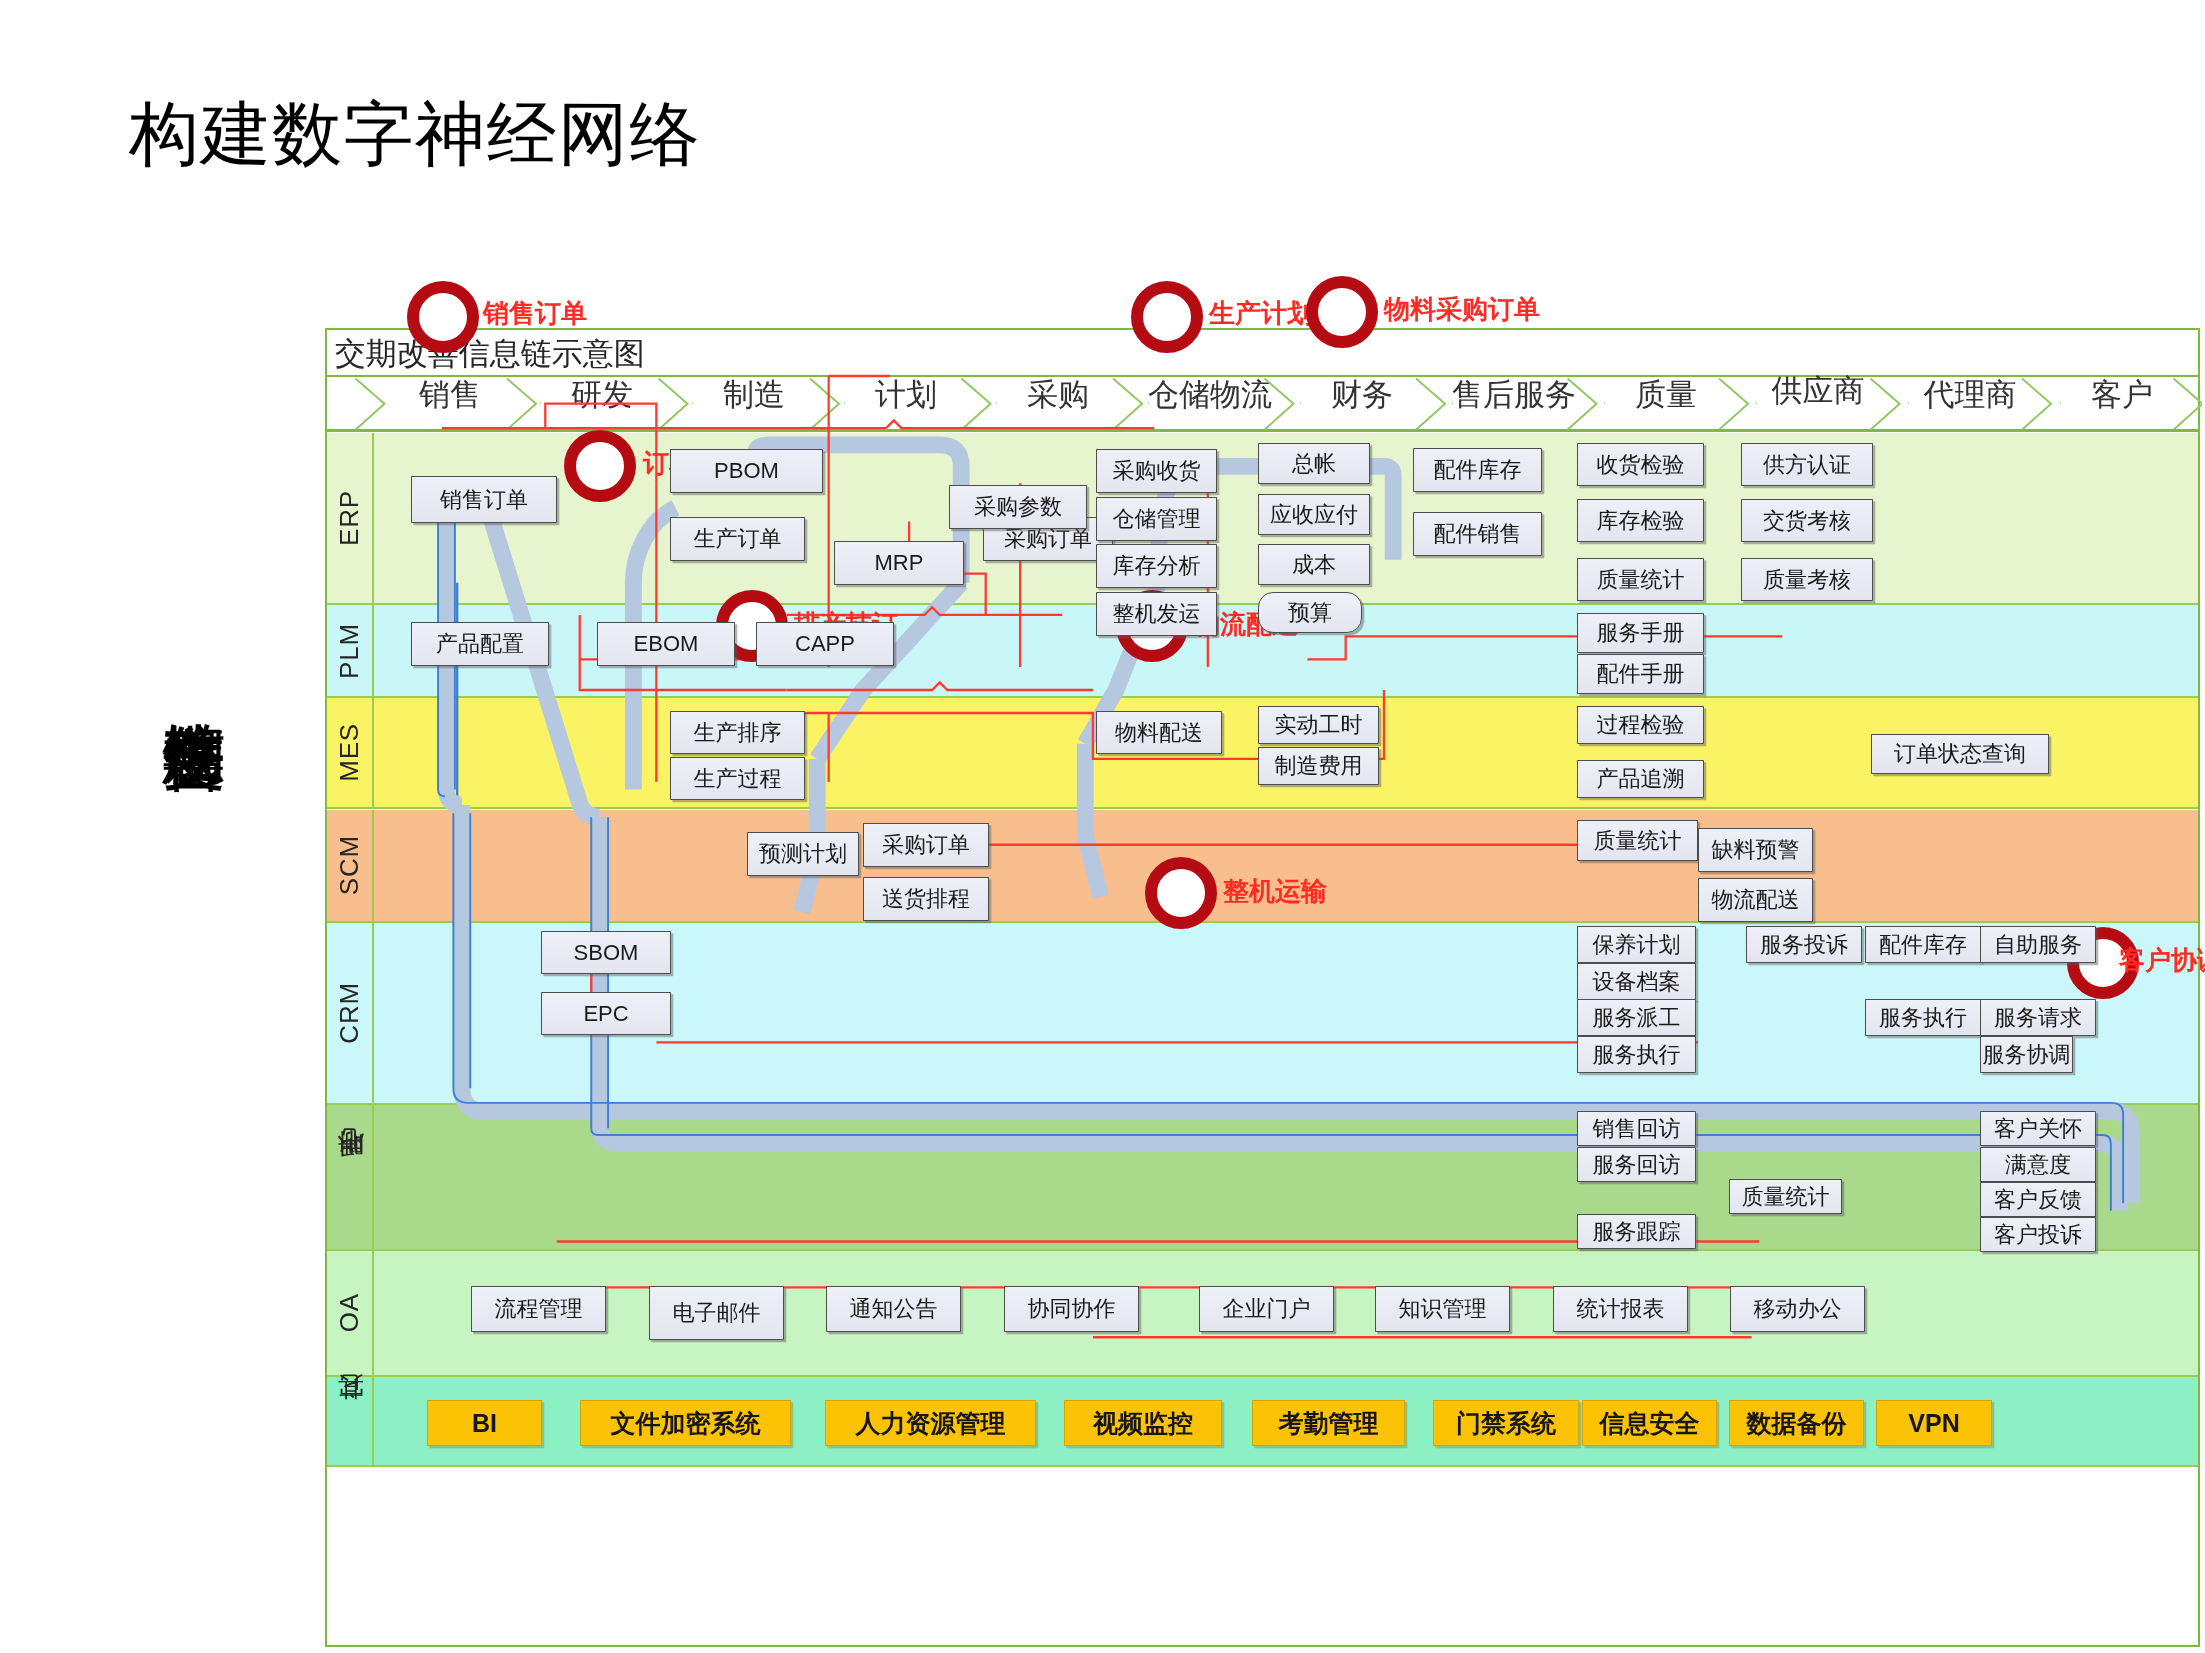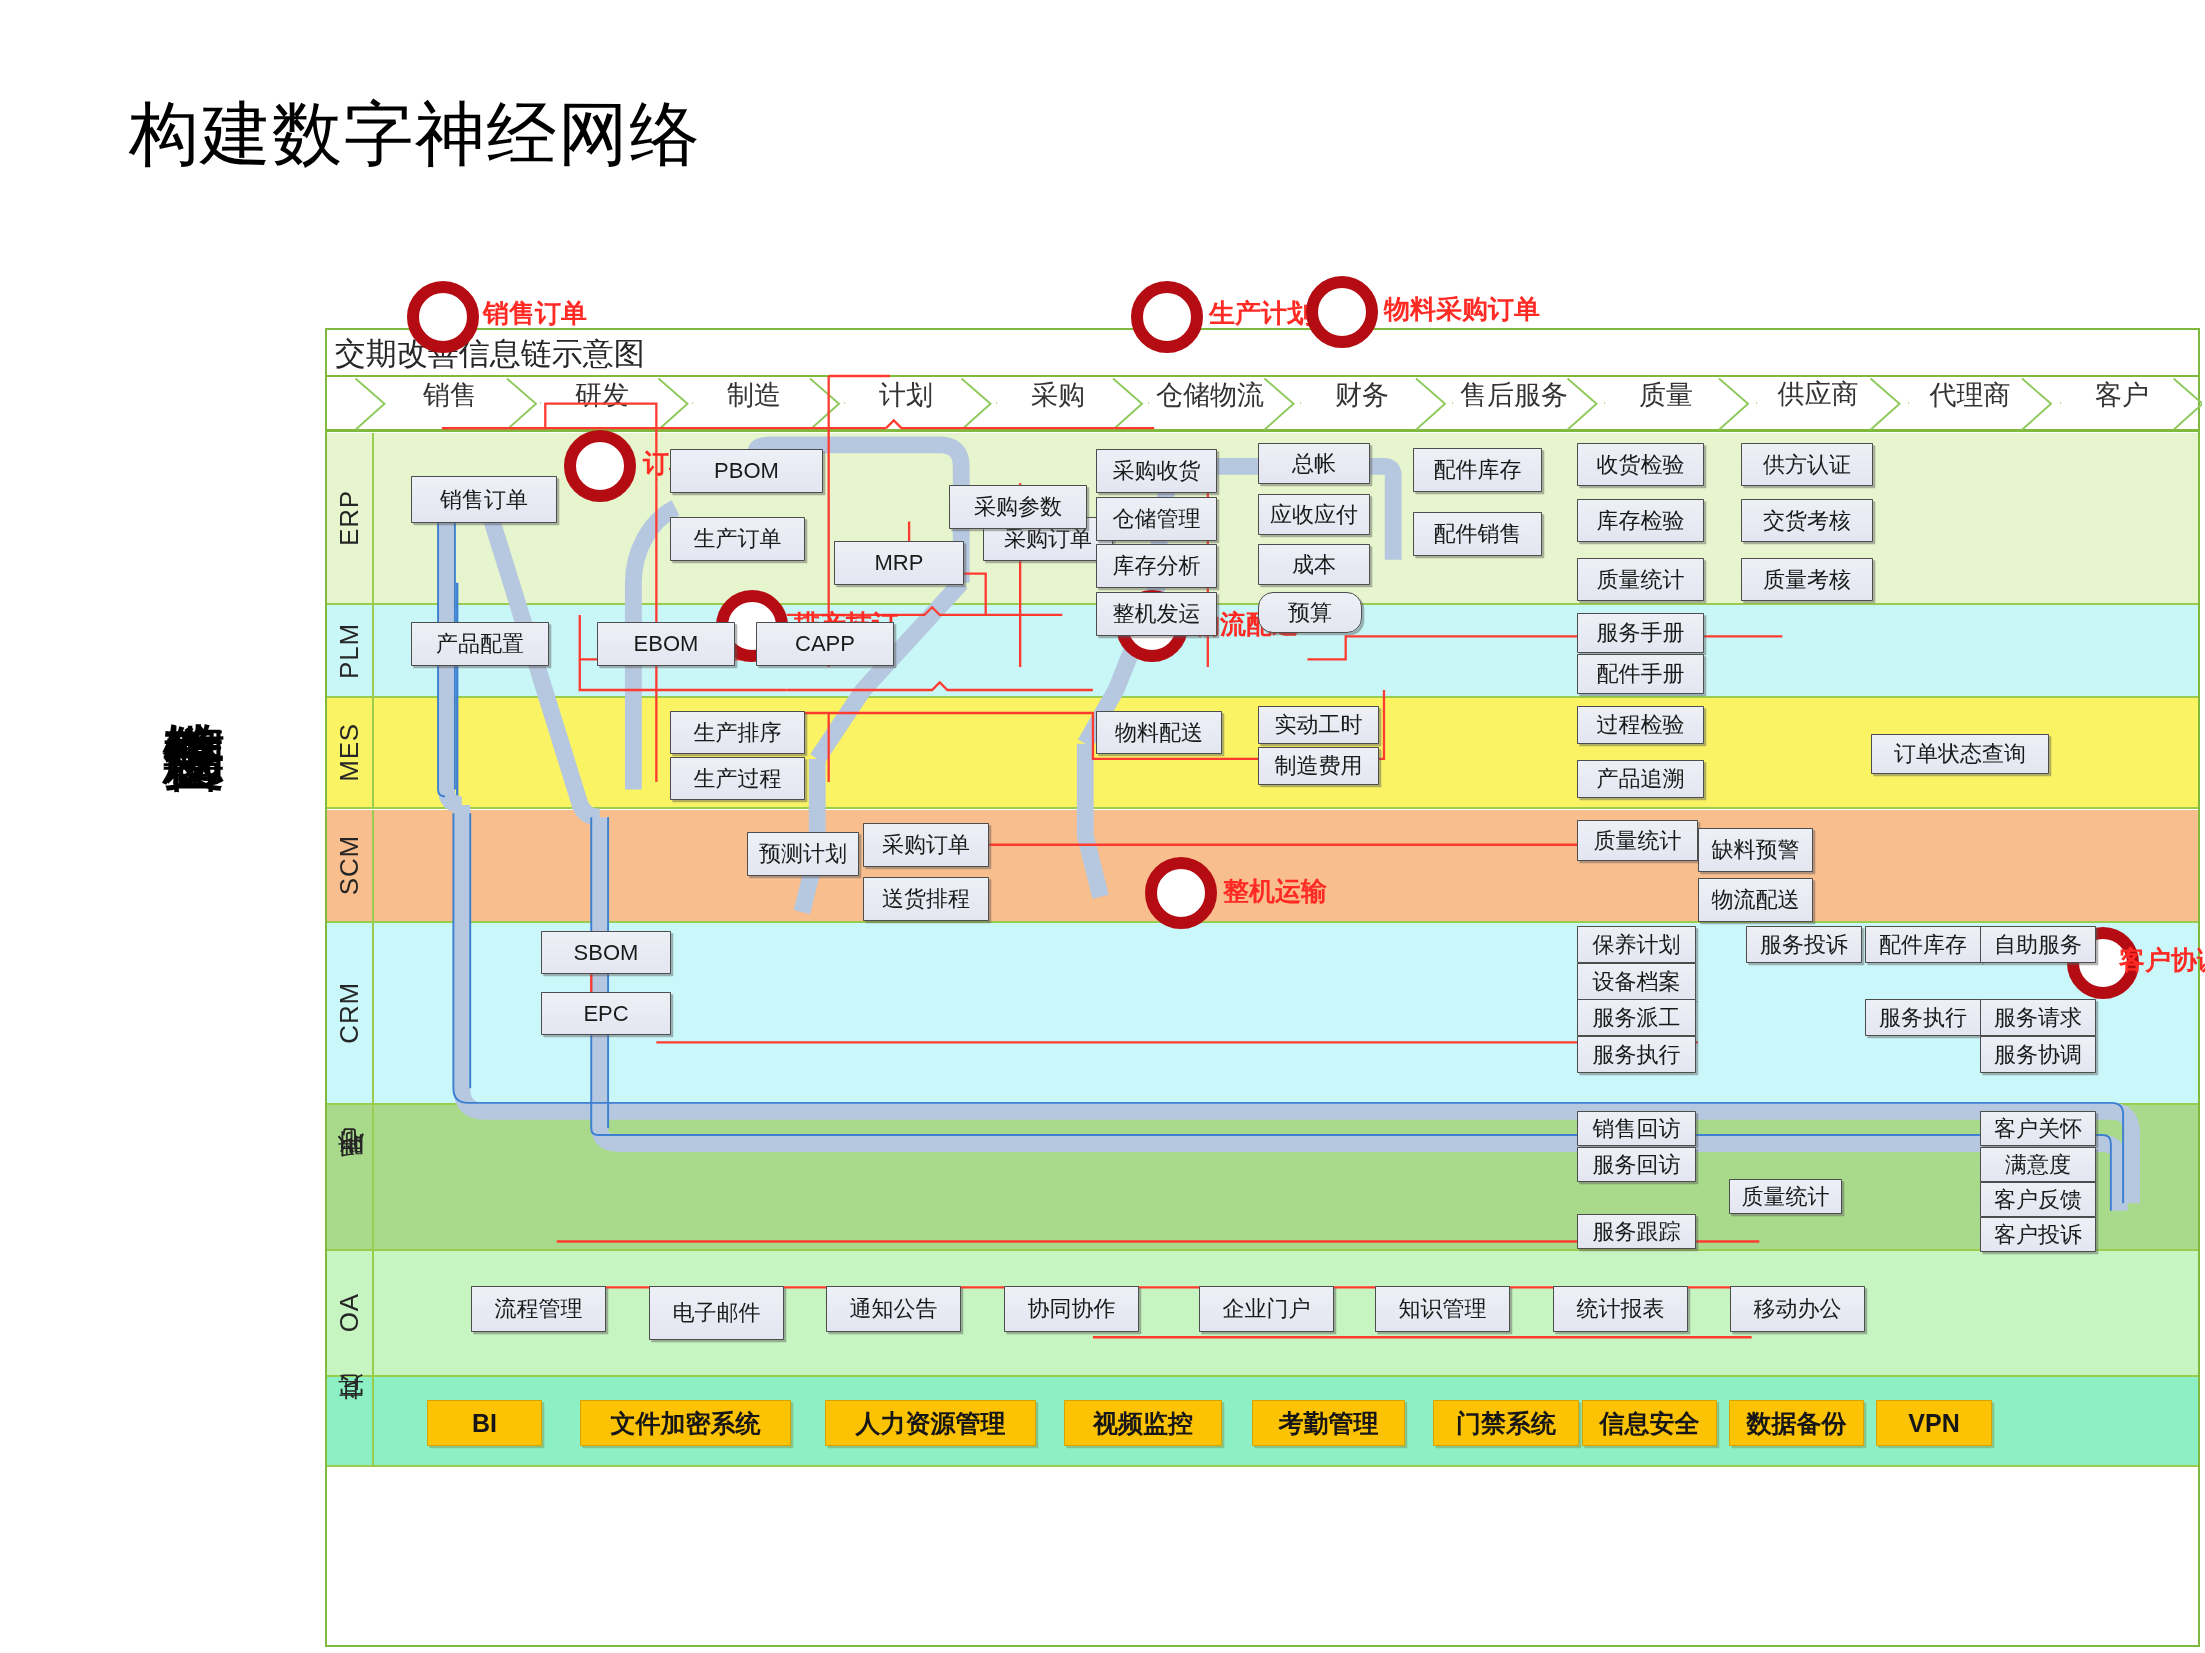--- a/index.html
+++ b/index.html
@@ -37,21 +37,21 @@
     font-size:31px;color:#262626;padding:3.1px 0 0 7.7px;white-space:nowrap;
   }
   
   #chevron-bar{
     position:absolute;left:0;top:47px;width:100%;height:55px;
     border-bottom:3.1px solid #7fba3c;box-sizing:border-box;
   }
   .chev{
     position:absolute;top:0;height:35px;
     display:flex;align-items:center;justify-content:center;
-    font-size:27px;color:#333;white-space:nowrap;
+    font-size:31px;color:#333;white-space:nowrap;
   }
   .chev:after{
     content:"";position:absolute;right:-15.3px;top:0;width:31px;height:52px;
     border-right:1.5px solid #8fc95c;
     clip-path:polygon(0 0,100% 50%,0 100%);
   }
   
   .lane{
     position:absolute;left:0;width:100%;
     border-bottom:2.3px solid #9acd4e;box-sizing:border-box;
@@ -449,21 +449,21 @@
     </div>
     <div class="node" style="left: 1653px; top: 596px; width: 116px; height: 37px;">
       <span>自助服务</span>
     </div>
     <div class="node" style="left: 1538px; top: 669px; width: 116px; height: 37px;">
       <span>服务执行</span>
     </div>
     <div class="node" style="left: 1653px; top: 669px; width: 116px; height: 37px;">
       <span>服务请求</span>
     </div>
-    <div class="node" style="left: 1653px; top: 706px; width: 116px; height: 37px;">
+    <div class="node" style="left: 1653px; top: 706px; width: 93px; height: 37px;">
       <span>服务协调</span>
     </div>
     <div class="node" style="left: 1250px; top: 781px; width: 119px; height: 35px;">
       <span>销售回访</span>
     </div>
     <div class="node" style="left: 1250px; top: 817px; width: 119px; height: 35px;">
       <span>服务回访</span>
     </div>
     <div class="node" style="left: 1250px; top: 884px; width: 119px; height: 35px;">
       <span>服务跟踪</span>

